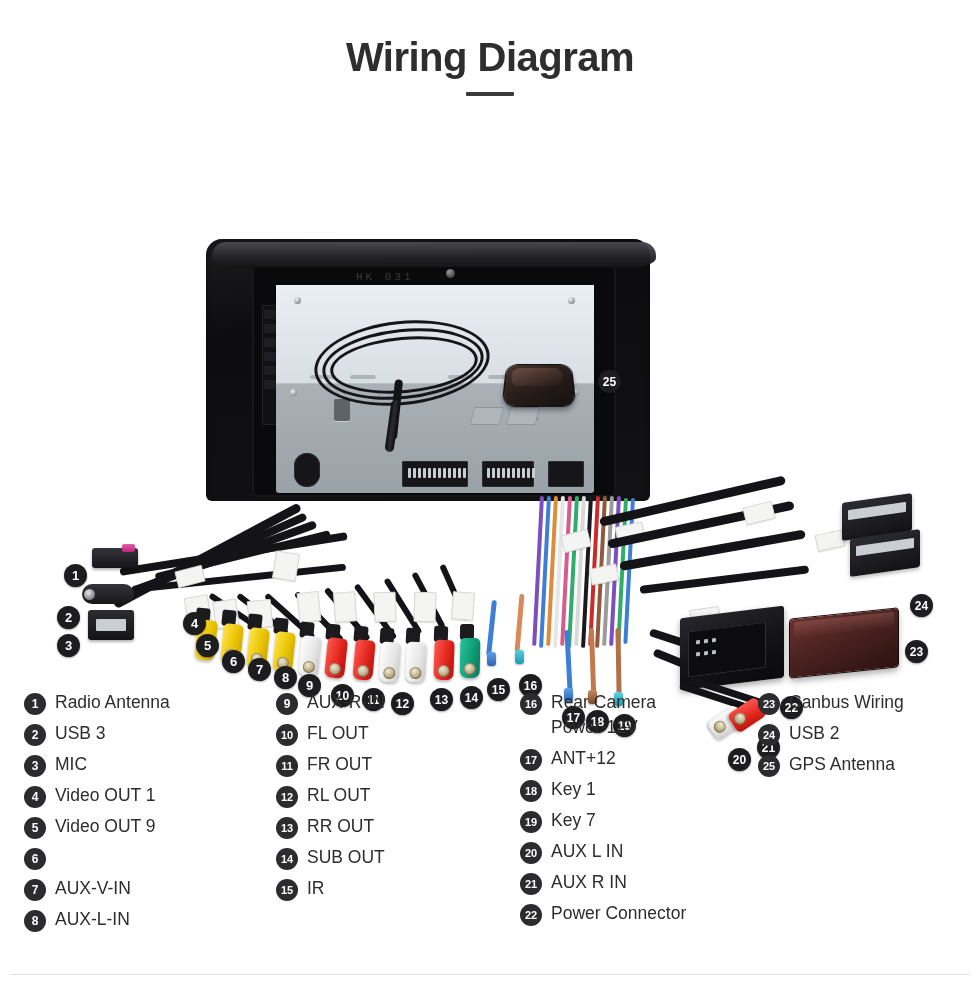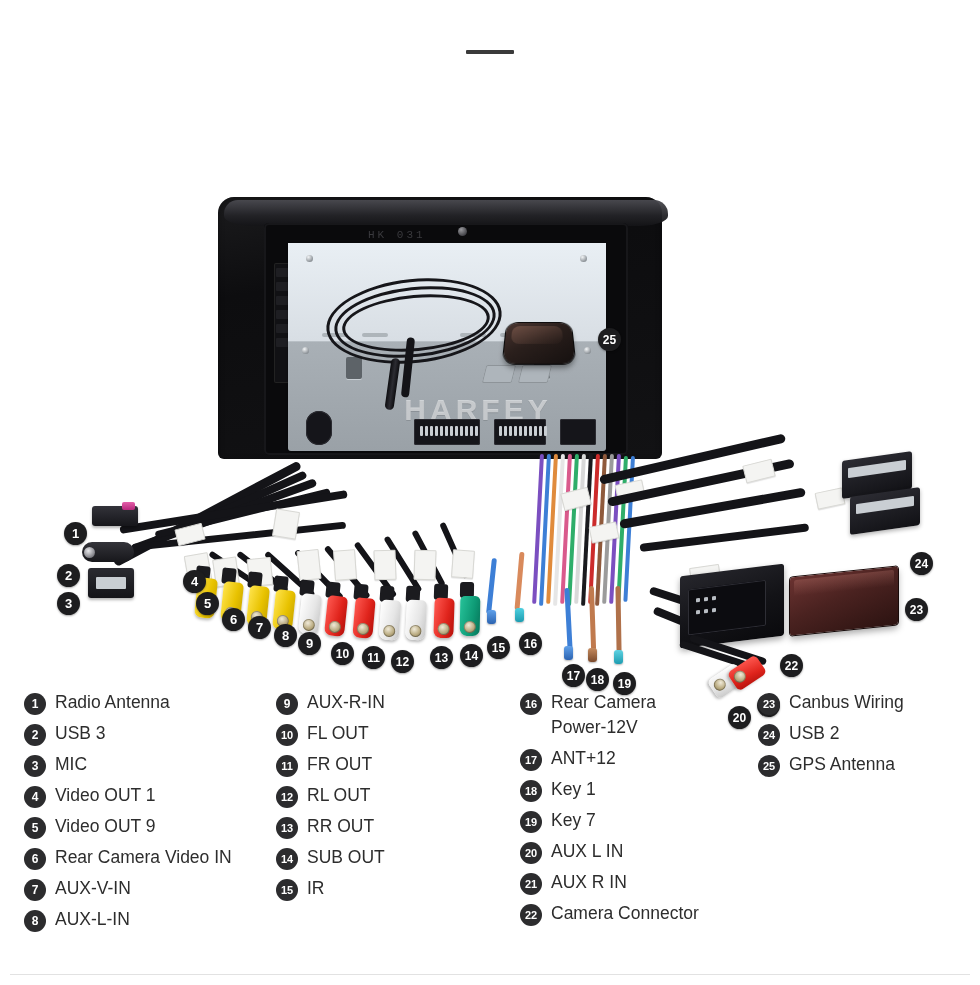--- a/index.html
+++ b/index.html
@@ -20,21 +20,21 @@
   }
   .title-rule{
     width:48px;height:4px;background:#3a3a3a;margin:14px auto 0 auto;border-radius:1px;
   }
 
   
   .stage{position:relative;width:980px;height:560px;margin-top:4px;}
 
   
   .bezel{
-    position:absolute;left:218px;top:139px;width:444px;height:262px;
+    position:absolute;left:206px;top:139px;width:444px;height:262px;
     background:linear-gradient(170deg,#1b1b1d 0%,#0d0d0f 30%,#121214 100%);
     border-radius:16px 16px 6px 6px;
     box-shadow:0 2px 6px rgba(0,0,0,.35) inset;
   }
   .bezel-top-gloss{
     position:absolute;left:6px;top:3px;width:444px;height:26px;
     background:linear-gradient(180deg,#4a4a50 0%,#232327 60%,#141417 100%);
     border-radius:14px 14px 30px 30px/14px 14px 10px 10px;opacity:.95;
   }
   .bezel-inner{
@@ -202,20 +202,21 @@
   .lg-text{font-size:17.5px;line-height:25px;color:#2d2d2d;white-space:pre-line;}
 
   .footer-rule{
     position:absolute;left:10px;top:974px;width:960px;height:1px;background:#e2e2e2;
   }
 </style>
 </head>
 <body>
 
 <div class="header">
+  <h1 class="title">Wiring Diagram</h1>
   <div class="title-rule"></div>
 </div>
 
 <div class="stage">
 
   <div class="bezel">
     <div class="bezel-top-gloss"></div>
     <div class="bezel-inner"></div>
     <div class="bezel-label">HK 031</div>
     <div class="bezel-screw"></div>
@@ -247,21 +248,20 @@
       <div class="vent" style="left:34px;top:90px;"></div>
       <div class="vent" style="left:74px;top:90px;"></div>
       <div class="vent" style="left:172px;top:90px;"></div>
       <div class="vent" style="left:212px;top:90px;"></div>
 
       <div class="chassis-hole" style="left:58px;top:114px;"></div>
       <div class="chassis-hole" style="left:246px;top:114px;"></div>
       <div class="chassis-tab" style="left:196px;top:122px;transform:skewX(-14deg);"></div>
       <div class="chassis-tab" style="left:232px;top:122px;transform:skewX(-14deg);"></div>
 
-      <div class="watermark">HARFEY</div>
 
       <div class="conn-blk" style="left:18px;top:168px;width:26px;height:34px;border-radius:13px;"></div>
       <div class="conn-blk" style="left:126px;top:176px;width:66px;height:26px;">
         <div class="conn-pins" style="left:6px;top:7px;">
           <i></i>
             <i></i>
             <i></i>
             <i></i>
             <i></i>
             <i></i>
@@ -527,21 +527,20 @@
       <div class="lg-item">
         <div class="lg-badge">4</div>
         <div class="lg-text">Video OUT 1</div>
       </div>
       <div class="lg-item">
         <div class="lg-badge">5</div>
         <div class="lg-text">Video OUT 9</div>
       </div>
       <div class="lg-item">
         <div class="lg-badge">6</div>
-        <div class="lg-text">Rear Camera Video IN</div>
       </div>
       <div class="lg-item">
         <div class="lg-badge">7</div>
         <div class="lg-text">AUX-V-IN</div>
       </div>
       <div class="lg-item">
         <div class="lg-badge">8</div>
         <div class="lg-text">AUX-L-IN</div>
       </div>
     </div>
@@ -596,21 +595,21 @@
       <div class="lg-item">
         <div class="lg-badge two">20</div>
         <div class="lg-text">AUX  L IN</div>
       </div>
       <div class="lg-item">
         <div class="lg-badge two">21</div>
         <div class="lg-text">AUX R IN</div>
       </div>
       <div class="lg-item">
         <div class="lg-badge two">22</div>
-        <div class="lg-text">Camera Connector</div>
+        <div class="lg-text">Power Connector</div>
       </div>
     </div>
   <div class="lg-col c4" id="lgcol3">
       <div class="lg-item">
         <div class="lg-badge two">23</div>
         <div class="lg-text">Canbus Wiring</div>
       </div>
       <div class="lg-item">
         <div class="lg-badge two">24</div>
         <div class="lg-text">USB 2</div>

